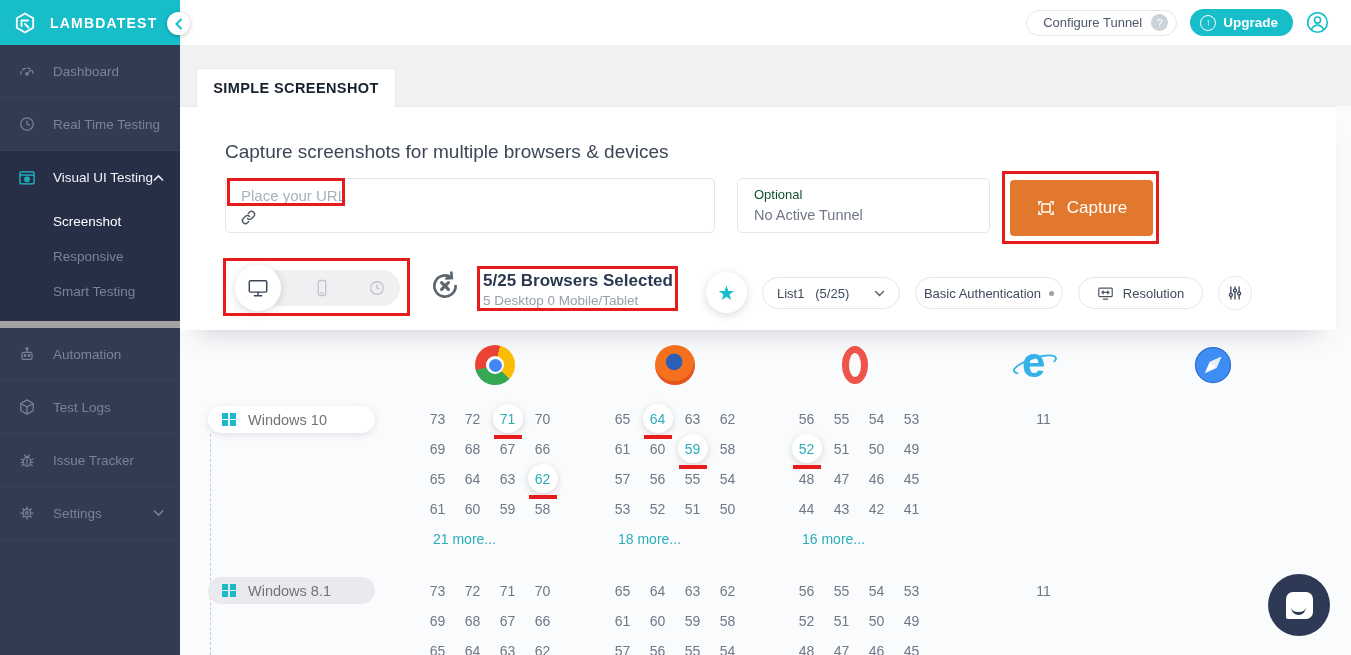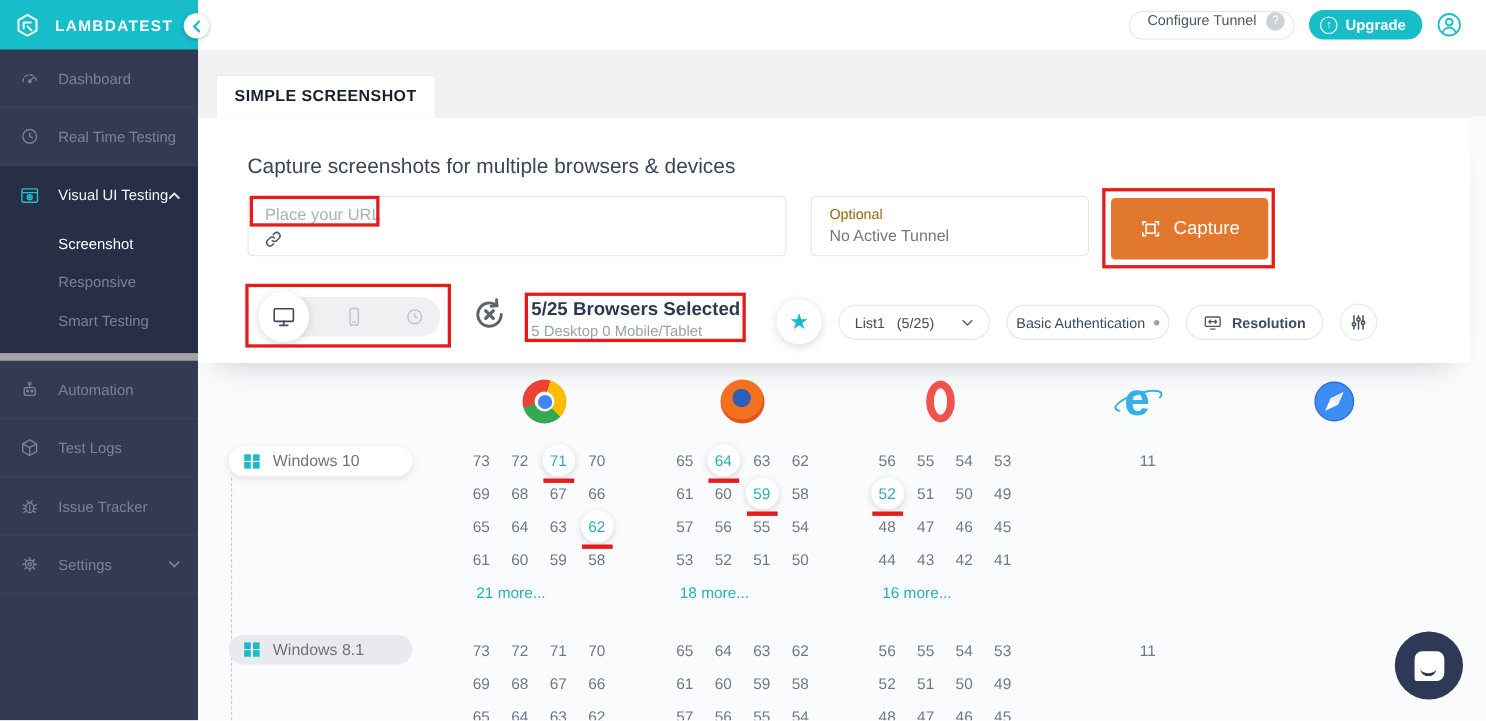--- a/index.html
+++ b/index.html
@@ -19,59 +19,59 @@
   .nav-group { background:#272f47; border-bottom:7px solid #a3a3a3; padding-bottom:12px; }
   .nav-group .nav-item { border-bottom:none; color:#1fc2cd; }
   .nav-group .nav-item .nav-label { color:#f2f4f8; }
   .sub-item { height:35px; display:flex; align-items:center; padding-left:53px; font-size:13.5px; color:#79829a; cursor:pointer; }
   .sub-item.active { color:#ffffff; }
   .chev { margin-left:auto; margin-right:16px; width:11px; height:8px; }
   .chev-up { color:#e8ebf2; } .chev-down { color:#79829a; }
 
   
   .topbar { position:absolute; left:180px; top:0; width:1171px; height:45px; background:#fff; display:flex; align-items:center; justify-content:flex-end; padding-right:22px; gap:13px; }
-  .pill-outline { height:26px; border:1px solid #e4e7ea; border-radius:14px; display:flex; align-items:flex-start; padding:0 8px 0 16px; font-size:13px; color:#4d5868; background:#fff; cursor:pointer; }
+  .pill-outline { height:26px; border:1px solid #e4e7ea; border-radius:14px; display:flex; align-items:center; padding:0 8px 0 16px; font-size:13px; color:#4d5868; background:#fff; cursor:pointer; }
   .q-badge { width:17px; height:17px; border-radius:50%; background:#ccd2d9; color:#fff; font-size:11px; display:flex; align-items:center; justify-content:center; margin-left:9px; }
   .upgrade-btn { height:27px; background:#17bdc9; border-radius:14px; display:flex; align-items:center; padding:0 15px 0 10px; color:#fff; font-size:13.5px; font-weight:bold; cursor:pointer; }
   .up-ico { width:16px; height:16px; border:1.5px solid #fff; border-radius:50%; display:flex; align-items:center; justify-content:center; font-size:10px; margin-right:7px; font-weight:bold; }
   .avatar { width:23px; height:23px; color:#17bdc9; cursor:pointer; }
 
   
   .content-bg { position:absolute; left:180px; top:45px; width:1171px; height:610px; background:#fafbfc; }
   .tab-strip { position:absolute; left:180px; top:45px; width:1171px; height:61px; background:#f0f1f3; }
   .card { position:absolute; left:180px; top:106px; width:1156px; height:224px; background:#fff; border-top:1px solid #e8eaec; box-shadow:0 18px 26px -18px rgba(60,70,90,.28); z-index:1; }
   .tab { position:absolute; left:196px; top:68px; width:200px; height:39px; background:#fff; border:1px solid #e8eaec; border-bottom:none; border-radius:3px 3px 0 0; display:flex; align-items:center; justify-content:center; font-size:14.5px; font-weight:bold; letter-spacing:.4px; color:#17212e; z-index:2; }
 
   
   .heading { position:absolute; left:225px; top:141px; font-size:19px; color:#3c4656; z-index:2; }
   .url-box { position:absolute; left:225px; top:178px; width:490px; height:55px; border:1px solid #e3e6e9; border-radius:5px; background:#fff; z-index:2; padding:8px 15px 0 15px; }
   .url-input { border:none; outline:none; width:100%; font-size:15px; color:#3c4656; font-family:"Liberation Sans",sans-serif; background:transparent; }
   .url-input::placeholder { color:#a9b1bc; }
   .link-ico { position:absolute; left:14px; top:30px; width:17px; height:17px; color:#4d5763; }
   .tunnel-box { position:absolute; left:737px; top:178px; width:253px; height:55px; border:1px solid #e3e6e9; border-radius:5px; background:#fff; z-index:2; padding:8px 0 0 16px; }
-  .tunnel-optional { font-size:13px; color:#a16207; }
+  .tunnel-optional { font-size:13px; color:#14532d; }
   .tunnel-status { font-size:14.5px; color:#6f7883; margin-top:5px; }
   .capture-btn { position:absolute; left:1010px; top:180px; width:143px; height:56px; background:#e2772e; border-radius:4px; display:flex; align-items:center; justify-content:center; gap:11px; color:#fff; font-size:17px; cursor:pointer; z-index:2; }
   .capture-ico { width:20px; height:20px; }
 
   
   .seg-ctrl { position:absolute; left:242px; top:270px; width:158px; height:36px; background:#f0f0f2; border-radius:18px; z-index:2; }
   .seg-active { position:absolute; left:-7px; top:-5px; width:46px; height:46px; background:#fff; border-radius:50%; box-shadow:0 2px 8px rgba(40,50,70,.18); display:flex; align-items:center; justify-content:center; color:#3c4758; cursor:pointer; }
   .seg-ico { position:absolute; top:8px; width:20px; height:20px; color:#bfc5cd; cursor:pointer; }
   .seg-phone { left:70px; } .seg-clock { left:125px; }
   .reset-btn { position:absolute; left:428px; top:269px; width:34px; height:34px; color:#5c646e; cursor:pointer; z-index:2; }
   .sel-title { position:absolute; left:483px; top:271px; font-size:17px; font-weight:bold; color:#2b3950; z-index:2; }
   .sel-sub { position:absolute; left:483px; top:293px; font-size:13.5px; color:#98a0aa; z-index:2; }
   .star-btn { position:absolute; left:706px; top:272px; width:41px; height:41px; border-radius:50%; background:#fff; box-shadow:0 2px 8px rgba(40,50,70,.18); display:flex; align-items:center; justify-content:center; font-size:20px; color:#17bdc9; cursor:pointer; z-index:2; }
   .ctl-pill { position:absolute; top:277px; height:32px; border:1px solid #e3e6e9; border-radius:16px; background:#fff; display:flex; align-items:center; justify-content:center; font-size:13px; color:#3f4b5e; cursor:pointer; z-index:2; }
   .list-pill { left:762px; width:138px; padding:0 14px; justify-content:space-between; }
   .list-label { white-space:pre; }
   .auth-pill { left:915px; width:148px; gap:8px; }
   .auth-dot { width:5px; height:5px; border-radius:50%; background:#9aa1ab; }
-  .res-pill { left:1078px; width:125px; gap:9px; font-weight:bold; }
+  .res-pill { left:1078px; width:125px; gap:9px; font-weight:normal; }
   .res-ico { width:17px; height:17px; color:#4d5763; }
   .sliders-btn { position:absolute; left:1218px; top:276px; width:34px; height:34px; border:1px solid #e8eaec; border-radius:50%; background:#fff; display:flex; align-items:center; justify-content:center; color:#3f4b5e; cursor:pointer; z-index:2; }
 
   
   .bicon { position:absolute; top:345px; width:40px; height:40px; z-index:1; }
   .dash-line { position:absolute; left:210px; top:434px; height:221px; border-left:1px dashed #c7ccd4; }
   .os-row { position:absolute; left:0; width:1351px; }
   .os-pill { position:absolute; left:208px; display:flex; align-items:center; width:167px; height:27px; border-radius:14px; padding-left:14px; gap:12px; font-size:14.5px; color:#737373; cursor:pointer; }
   .os-pill.white { background:#fff; box-shadow:0 2px 7px rgba(40,50,70,.13); }
   .os-pill.gray { background:#e8eaed; }

